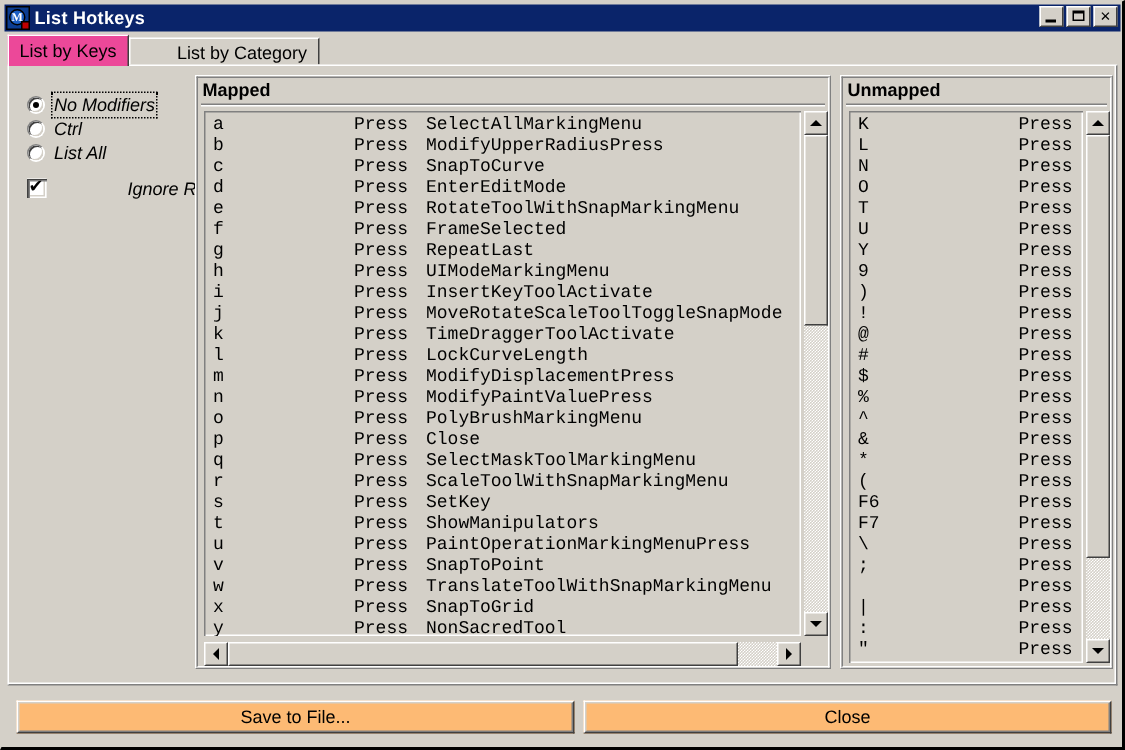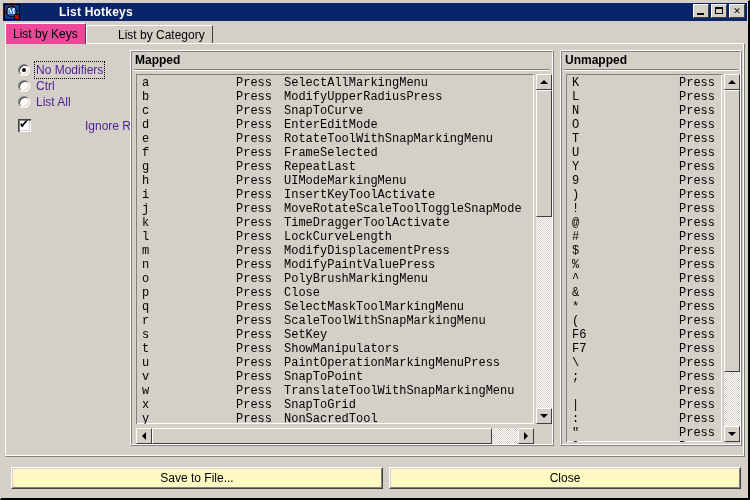--- a/index.html
+++ b/index.html
@@ -45,21 +45,21 @@
     box-sizing: border-box;
     color: #fff; font-size: 8px; line-height: 9px; text-align: center;
     font-family: "Liberation Serif", serif; font-weight: bold;
   }
   .title-icon .redbox {
     position: absolute; right: 0px; bottom: 0px; width: 6px; height: 6px;
     background: #c00000; border: 1px solid #000; box-sizing: border-box;
   }
   .titlebar .caption {
     color: #fff; font-size: 12px; font-weight: bold;
-    letter-spacing: .2px; white-space: nowrap; margin-left: 36px;
+    letter-spacing: .2px; white-space: nowrap;
   }
   .win-btns {
     position: absolute; right: 2px; top: 1px;
     display: flex; gap: 2px;
   }
   .win-btn {
     width: 16px; height: 14px;
     background: #d4d0c8;
     border-top: 1px solid #fff; border-left: 1px solid #fff;
     border-right: 1px solid #404040; border-bottom: 1px solid #404040;
@@ -130,21 +130,21 @@
     border-top: 1px solid #808080; border-left: 1px solid #808080;
     border-right: 1px solid #fff; border-bottom: 1px solid #fff;
     box-shadow: inset 1px 1px 0 #404040, inset -1px -1px 0 #d4d0c8;
     box-sizing: border-box;
     position: relative; flex: 0 0 auto; margin-right: 6px;
   }
   .radio.on::after {
     content: ""; position: absolute; left: 3px; top: 3px;
     width: 4px; height: 4px; border-radius: 50%; background: #000;
   }
-  .radio-label, .check-label { font-size: 12px; color: #4c1d95; white-space: nowrap; }
+  .radio-label, .check-label { font-size: 12px; color: #000000; white-space: nowrap; font-style: italic; }
   .radio-row.focus .radio-label {
     outline: 1px dotted #000; outline-offset: 1px;
   }
   .check-row { margin-top: 9px; gap: 48px; }
   .checkbox {
     width: 13px; height: 13px; background: #fff;
     box-shadow: inset 1px 1px 0 #404040, inset 2px 2px 0 #808080,
                 inset -1px -1px 0 #fff, inset -2px -2px 0 #d4d0c8;
     box-sizing: border-box; position: relative; flex: 0 0 auto; margin-right: 6px;
   }
@@ -252,21 +252,21 @@
 
   
   #mapped-vs { left: 404px; top: 22px; height: 350px; }
   #mapped-hs { left: 4px;  top: 376px; width: 398px; }
   #unmapped-vs { left: 162px; top: 22px; height: 368px; }
 
   
   .btnbar { position: absolute; left: 4px; top: 458px; width: 740px; height: 36px; }
   .btn {
     position: absolute; top: 8px; height: 22px;
-    background: #fef9c3;
+    background: #fdba74;
     border-top: 1px solid #fff; border-left: 1px solid #fff;
     border-right: 1px solid #404040; border-bottom: 1px solid #404040;
     box-sizing: border-box;
     font-size: 12px; color: #000;
     display: flex; align-items: center; justify-content: center;
     cursor: default;
   }
   .btn .inner {
     position: absolute; left: 0; top: 0; right: 0; bottom: 0;
     border-top: 1px solid #d4d0c8; border-left: 1px solid #d4d0c8;

